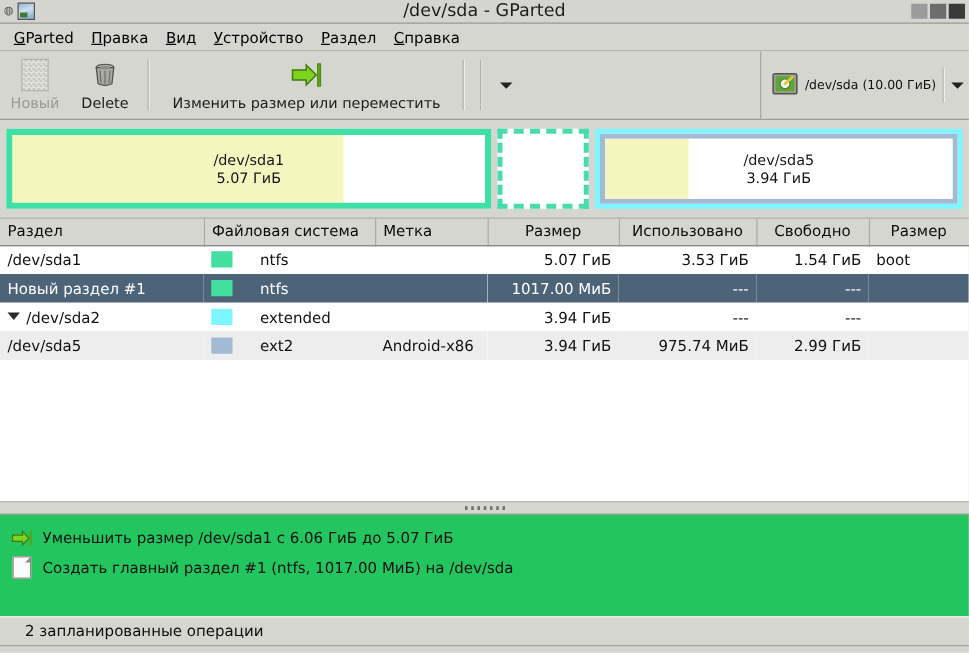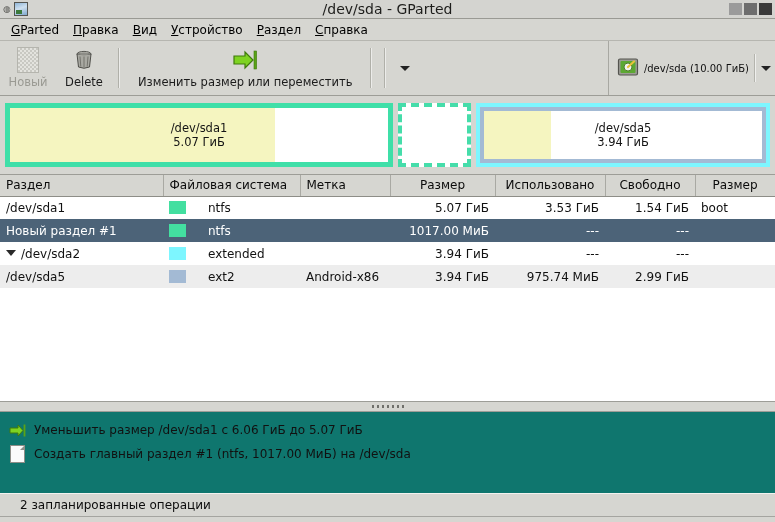--- a/index.html
+++ b/index.html
@@ -235,21 +235,21 @@
     height: 9px; min-height: 9px;
     background: #d6d6d1;
     display: flex; align-items: center; justify-content: center;
   }
   .grip { display: flex; gap: 3px; }
   .grip i { width: 2px; height: 3px; background: #70706b; display: block; }
 
   
   .ops {
     height: 82px; min-height: 82px;
-    background: #0f766e;
+    background: #22c55e;
     border-top: 1px solid #9d9d97;
     padding: 6px 0 0 0;
     box-sizing: border-box;
   }
   .op-row {
     display: flex; align-items: center;
     gap: 8px;
     height: 24px;
     padding-left: 9px;
     font-size: 12px;

